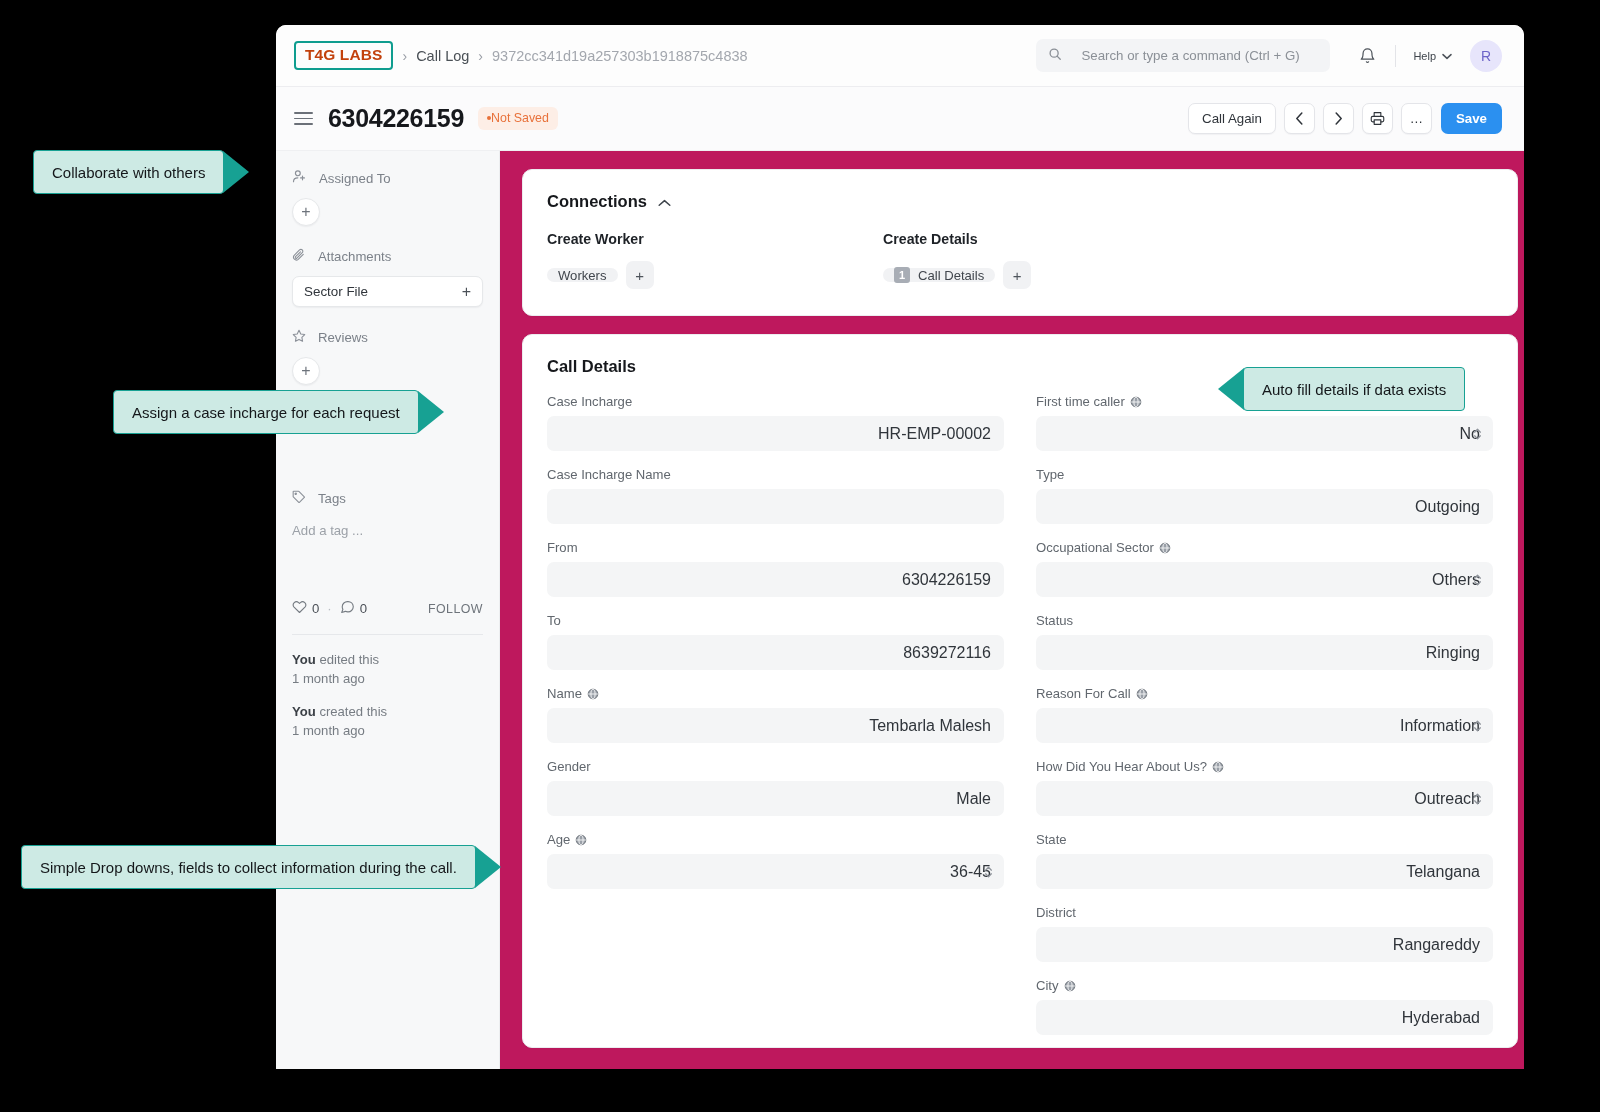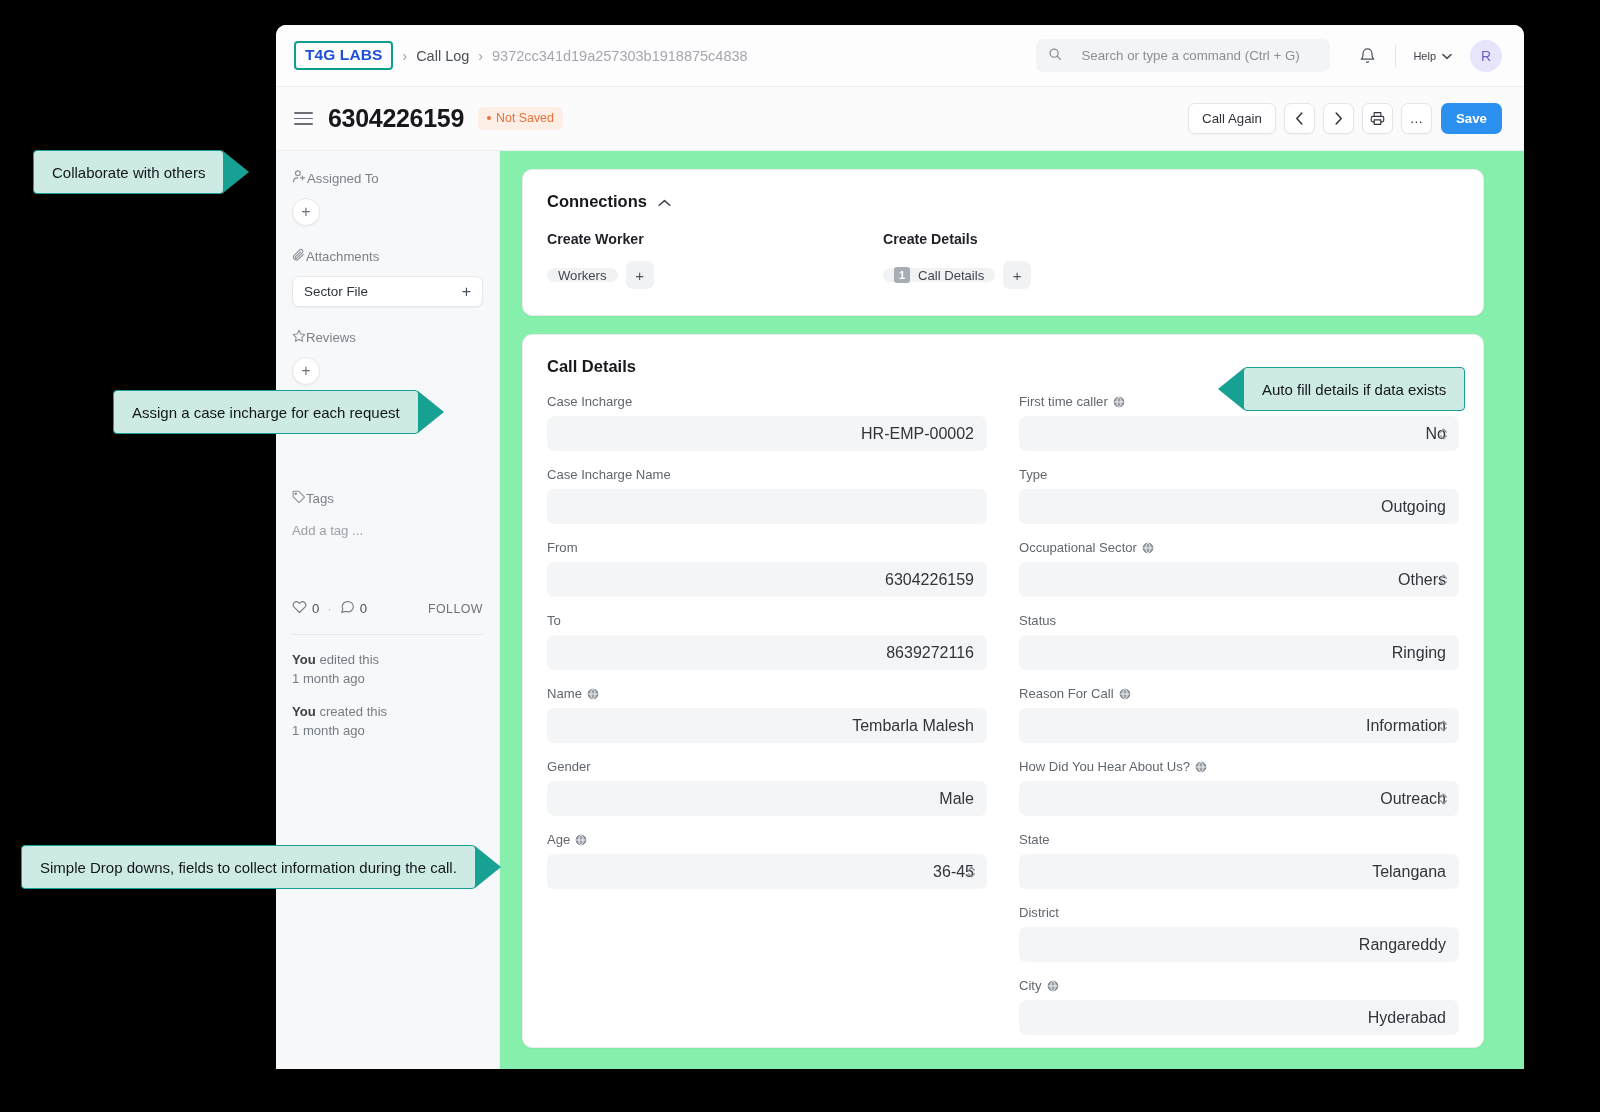--- a/index.html
+++ b/index.html
@@ -24,21 +24,21 @@
   
   .navbar {
     height: 62px; background:#fdfdfd;
     border-bottom: 1px solid #ededf0;
     display: flex; align-items: center;
     padding: 0 22px 0 18px;
   }
   .brand {
     border: 2px solid #0f9d8f; border-radius: 4px;
     padding: 4px 9px 5px;
-    font-size: 15.5px; font-weight: 700; color:#1d4ed8;
+    font-size: 15.5px; font-weight: 700; color:#c2410c;
     letter-spacing: .1px; line-height: 1;
   }
   .crumb-sep { color:#9a9ea6; font-size: 14px; margin: 0 9px; font-weight: 400;}
   .crumb-link { font-size: 14.5px; color:#4a5056; }
   .crumb-id { font-size: 14.5px; color:#a3a7ae; }
   .nav-spacer { flex: 1; }
 
   .search-box {
     width: 294px; height: 33px; background:#f3f4f6;
     border-radius: 7px; display:flex; align-items:center;
@@ -62,21 +62,21 @@
     display:flex; align-items:center;
     padding: 0 22px 0 18px;
     border-bottom: 1px solid #eff0f2;
   }
   .hamburger { width:19px; display:flex; flex-direction:column; gap:4px; margin-right:15px; }
   .hamburger i { display:block; height:1.8px; background:#6b7078; border-radius:2px; }
   .doc-title { font-size: 25px; font-weight: 700; color:#16181c; letter-spacing: -.3px; }
   .badge-notsaved {
     margin-left: 14px; background:#fdeee6; color:#e8713a;
     border-radius: 6px; padding: 4px 9px 5px;
-    font-size: 12.4px; font-weight: 500; display:flex; align-items:center; gap:5px;
+    font-size: 12.4px; font-weight: 500; display:flex; align-items:center; 
   }
   .badge-notsaved .dot { width:4px;height:4px;border-radius:50%;background:#e8713a;display:block; }
   .tb-spacer { flex:1; }
   .btn {
     height: 31px; background:#ffffff; border:1px solid #e4e5e9;
     border-radius: 7px; display:flex; align-items:center; justify-content:center;
     font-size: 13.3px; color:#2f343a; padding: 0 13px; margin-left:8px;
     box-shadow: 0 1px 1px rgba(16,24,40,0.04);
   }
   .btn.sq { width:31px; padding:0; }
@@ -91,21 +91,21 @@
   .body-split { display:flex; height: calc(1044px - 62px - 64px); background:#fff; }
 
   
   .sidebar {
     width: 224px; background:#f7f8f9;
     border-right:1px solid #eceef0;
     padding: 16px 16px 0 16px;
     position: relative;
   }
   .sb-head {
-    display:flex; align-items:center; gap:0;
+    display:flex; align-items:center; gap:12px;
     font-size: 13.2px; color:#7b8189; margin-bottom:11px; margin-top: 2px;
   }
   .sb-sect { margin-bottom: 22px; }
   .plus-circle {
     width: 28px; height:28px; border-radius:50%;
     background:#ffffff; border:1px solid #e6e8ea;
     display:flex; align-items:center; justify-content:center;
     color:#6d737b; font-size: 16px; line-height:1;
     box-shadow: 0 1px 1.5px rgba(16,24,40,0.05);
   }
@@ -124,21 +124,21 @@
   }
   .social-row .cnt { margin-left:5px; color:#4c5158; }
   .social-row .mid { margin: 0 8px; color:#b9bdc3; }
   .follow { margin-left:auto; font-size:12.4px; color:#6e747b; letter-spacing:.45px; }
   .sb-divider { height:1px; background:#e6e8eb; margin: 17px 0 16px; }
   .hist { font-size:13.1px; color:#767c83; line-height:1.45; margin-bottom: 14px; }
   .hist b { color:#3a3f45; font-weight:700; }
 
   
   .main {
-    flex:1; background:#86efac; padding: 18px 40px 0 22px;
+    flex:1; background:#be185d; padding: 18px 6px 0 22px;
     overflow: hidden;
   }
   .card {
     background:#fff; border:1px solid #ececef; border-radius:10px;
     box-shadow: 0 1px 2px rgba(16,24,40,0.04);
   }
   .card-connections { padding: 22px 24px 26px; margin-bottom: 18px; }
   .card-title {
     font-size:16.5px; font-weight:700; color:#16181c;
     display:flex; align-items:center; gap:11px; margin-bottom: 20px;

